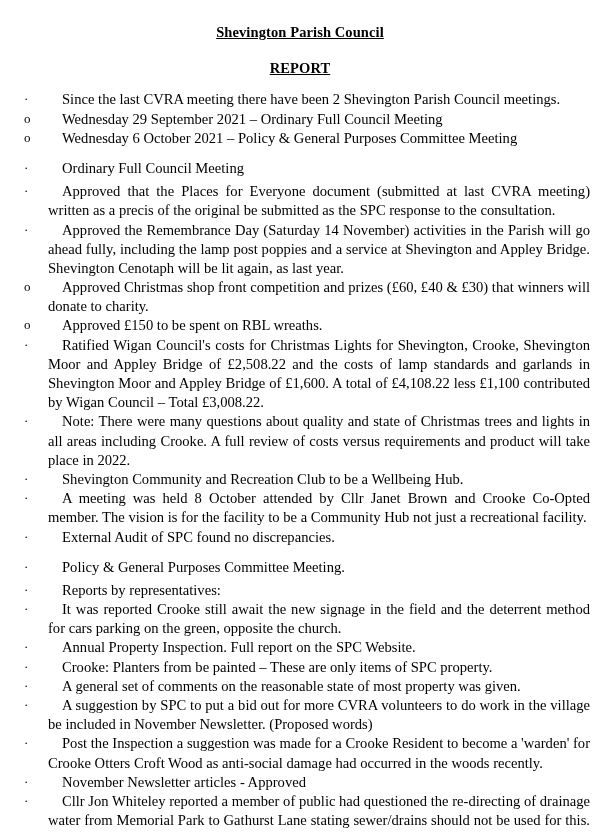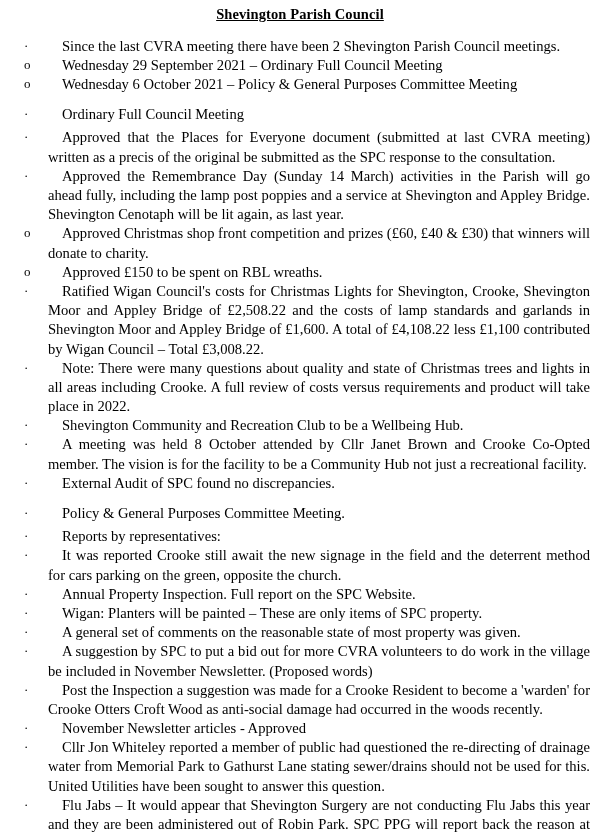--- a/index.html
+++ b/index.html
@@ -23,20 +23,21 @@
   }
   .header {
     text-align: center;
     line-height: 1.22;
   }
   .header .line {
     font-size: 14.5px;
     font-weight: 700;
     text-decoration: underline;
     letter-spacing: 0.1px;
+    margin-top: 18px;
   }
   .header .line.report {
     font-weight: 700;
   }
   .body-block {
     margin-top: 13px;
   }
   .item {
     position: relative;
     display: block;
@@ -77,20 +78,21 @@
     font-size: 11px;
   }
 </style>
 </head>
 <body>
 
 <div class="page">
 
   <div class="header">
     <div class="line">Shevington Parish Council</div>
+    <div class="line report">REPORT</div>
   </div>
 
   <div class="body-block" id="body-block">
       <div class="item">
         <span class="bullet b-dot">·</span>
         <span class="txt">Since the last CVRA meeting there have been 2 Shevington Parish Council meetings.</span>
       </div>
       <div class="item">
         <span class="bullet b-circ">o</span>
         <span class="txt">Wednesday 29 September 2021 – Ordinary Full Council Meeting</span>
@@ -102,21 +104,21 @@
       <div class="item heading gap">
         <span class="bullet b-dot">·</span>
         <span class="txt">Ordinary Full Council Meeting</span>
       </div>
       <div class="item smallgap">
         <span class="bullet b-dot">·</span>
         <span class="txt">Approved that the Places for Everyone document (submitted at last CVRA meeting) written as a precis of the original be submitted as the SPC response to the consultation.</span>
       </div>
       <div class="item">
         <span class="bullet b-dot">·</span>
-        <span class="txt">Approved the Remembrance Day (Sunday 14 March) activities in the Parish will go ahead fully, including the lamp post poppies and a service at Shevington and Appley Bridge. Shevington Cenotaph will be lit again, as last year.</span>
+        <span class="txt">Approved the Remembrance Day (Saturday 14 November) activities in the Parish will go ahead fully, including the lamp post poppies and a service at Shevington and Appley Bridge. Shevington Cenotaph will be lit again, as last year.</span>
       </div>
       <div class="item">
         <span class="bullet b-circ">o</span>
         <span class="txt">Approved Christmas shop front competition and prizes (£60, £40 &amp; £30) that winners will donate to charity.</span>
       </div>
       <div class="item">
         <span class="bullet b-circ">o</span>
         <span class="txt">Approved £150 to be spent on RBL wreaths.</span>
       </div>
       <div class="item">
@@ -150,21 +152,21 @@
       <div class="item">
         <span class="bullet b-dot">·</span>
         <span class="txt">It was reported Crooke still await the new signage in the field and the deterrent method for cars parking on the green, opposite the church.</span>
       </div>
       <div class="item">
         <span class="bullet b-dot">·</span>
         <span class="txt">Annual Property Inspection. Full report on the SPC Website.</span>
       </div>
       <div class="item">
         <span class="bullet b-dot">·</span>
-        <span class="txt">Wigan: Planters will be painted – These are only items of SPC property.</span>
+        <span class="txt">Crooke: Planters from be painted – These are only items of SPC property.</span>
       </div>
       <div class="item">
         <span class="bullet b-dot">·</span>
         <span class="txt">A general set of comments on the reasonable state of most property was given.</span>
       </div>
       <div class="item">
         <span class="bullet b-dot">·</span>
         <span class="txt">A suggestion by SPC to put a bid out for more CVRA volunteers to do work in the village be included in November Newsletter. (Proposed words)</span>
       </div>
       <div class="item">

